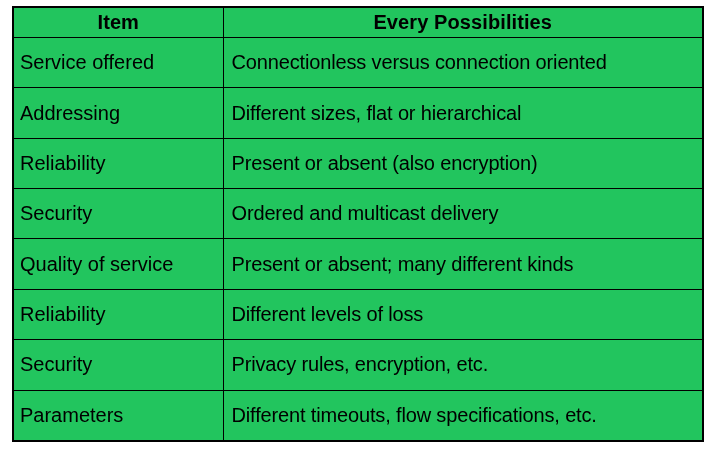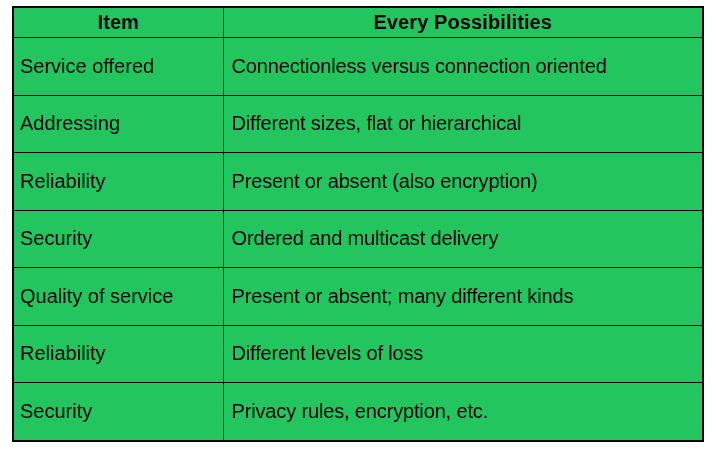--- a/index.html
+++ b/index.html
@@ -98,15 +98,19 @@
         <td class="cell-poss">Present or absent; many different kinds</td>
       </tr>
       <tr>
         <td class="cell-item">Reliability</td>
         <td class="cell-poss">Different levels of loss</td>
       </tr>
       <tr>
         <td class="cell-item">Security</td>
         <td class="cell-poss">Privacy rules, encryption, etc.</td>
       </tr>
+      <tr>
+        <td class="cell-item">Parameters</td>
+        <td class="cell-poss">Different timeouts, flow specifications, etc.</td>
+      </tr>
     </tbody>
   </table>
 </div>
 
 </body></html>

